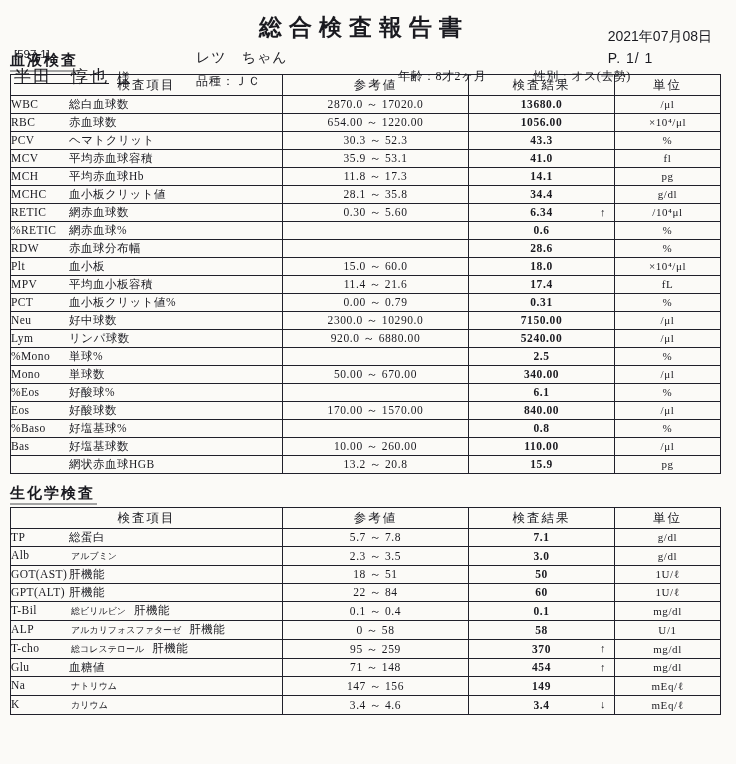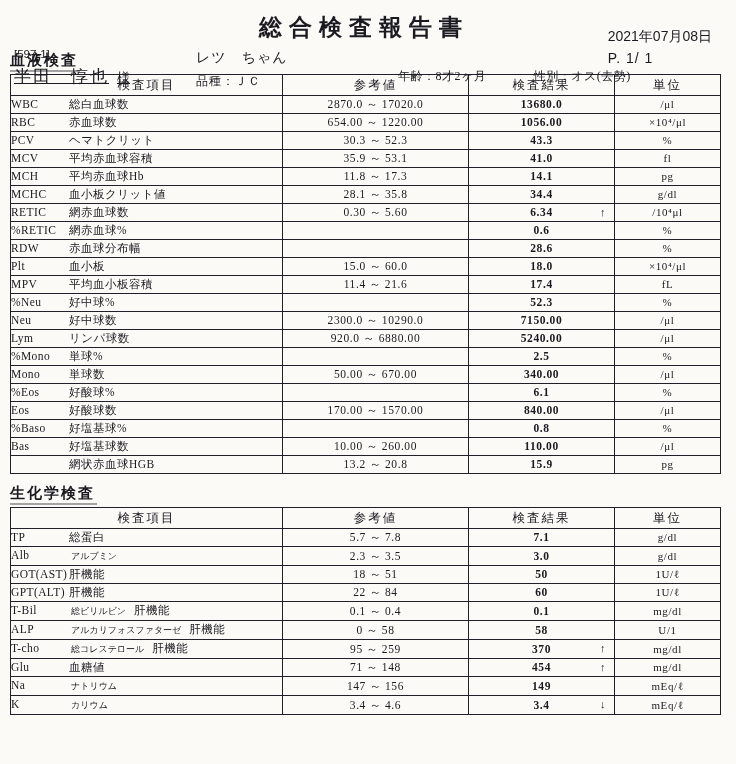--- a/index.html
+++ b/index.html
@@ -283,23 +283,23 @@
             <td class="res"><span>18.0</span></td>
             <td class="unit">×10⁴/μl</td>
           </tr>
           <tr>
             <td class="item"><span class="code">MPV</span><span class="jp">平均血小板容積</span></td>
             <td class="ref">11.4 ～ 21.6</td>
             <td class="res"><span>17.4</span></td>
             <td class="unit">fL</td>
           </tr>
           <tr>
-            <td class="item"><span class="code">%Neu</span><span class="jp">好中球%</span></td>
-            <td class="ref"></td>
-            <td class="res"><span>52.3</span></td>
+            <td class="item"><span class="code">PCT</span><span class="jp">血小板クリット値%</span></td>
+            <td class="ref">0.00 ～ 0.79</td>
+            <td class="res"><span>0.31</span></td>
             <td class="unit">%</td>
           </tr>
           <tr>
             <td class="item"><span class="code">Neu</span><span class="jp">好中球数</span></td>
             <td class="ref">2300.0 ～ 10290.0</td>
             <td class="res"><span>7150.00</span></td>
             <td class="unit">/μl</td>
           </tr>
           <tr>
             <td class="item"><span class="code">Lym</span><span class="jp">リンパ球数</span></td>

